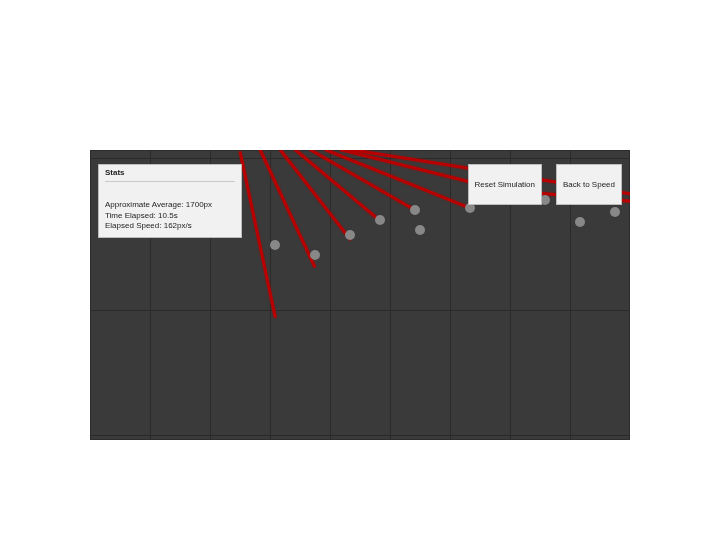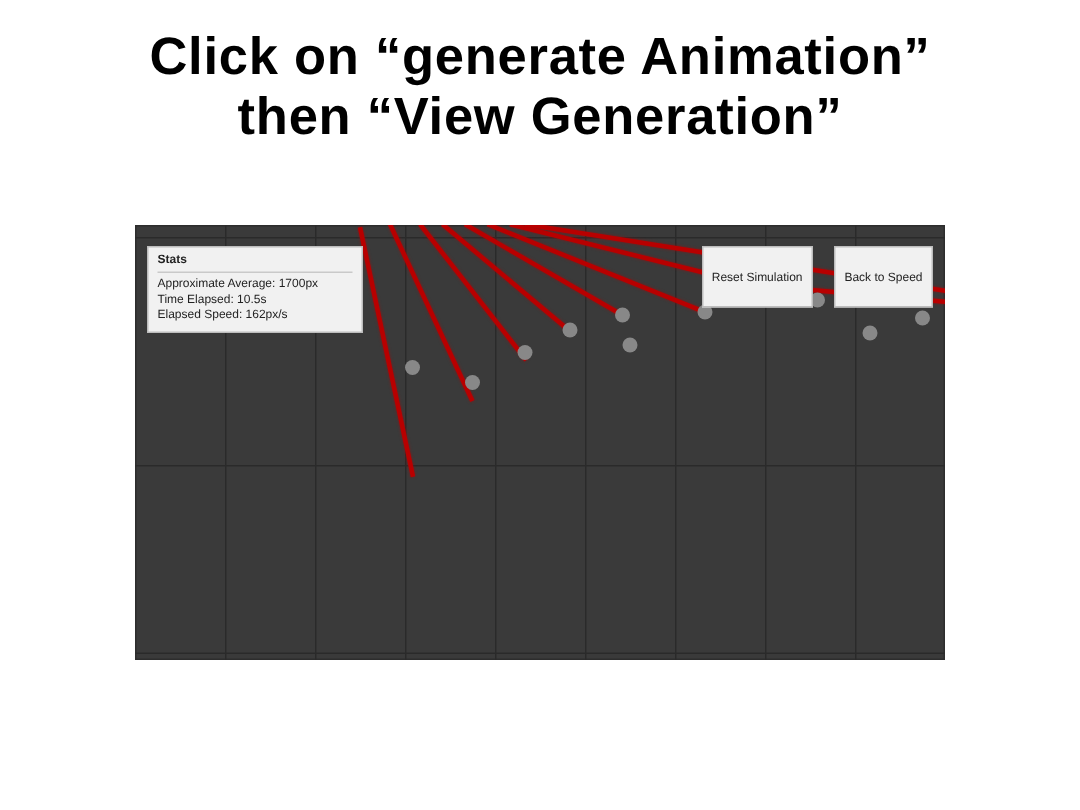--- a/index.html
+++ b/index.html
@@ -83,44 +83,40 @@
     font-size: 8px;
     color: #222;
     padding: 3px 6px 5px;
     line-height: 1.35;
     min-width: 130px;
   }
   .stats .hdr {
     font-weight: 600;
     border-bottom: 1px solid #c9c9c9;
     padding-bottom: 2px;
-    margin-bottom: 2px;
+    margin-bottom: 18px;
   }
   
   .btn {
     position: absolute;
     top: 14px;
     background: #f1f1f1;
     border: 1px solid #bdbdbd;
     font-size: 8px;
     color: #222;
     padding: 15px 6px;
     cursor: pointer;
     user-select: none;
   }
 </style>
 </head>
 <body>
 
 <div class="slide">
 
-  <div class="title">
-    <span>Click on “generate Animation”</span><br>
-    <span>then “View Generation”</span>
-  </div>
 
   <div class="app">
 
     <div class="grid-v" style="left:60px"></div>
     <div class="grid-v" style="left:120px"></div>
     <div class="grid-v" style="left:180px"></div>
     <div class="grid-v" style="left:240px"></div>
     <div class="grid-v" style="left:300px"></div>
     <div class="grid-v" style="left:360px"></div>
     <div class="grid-v" style="left:420px"></div>

